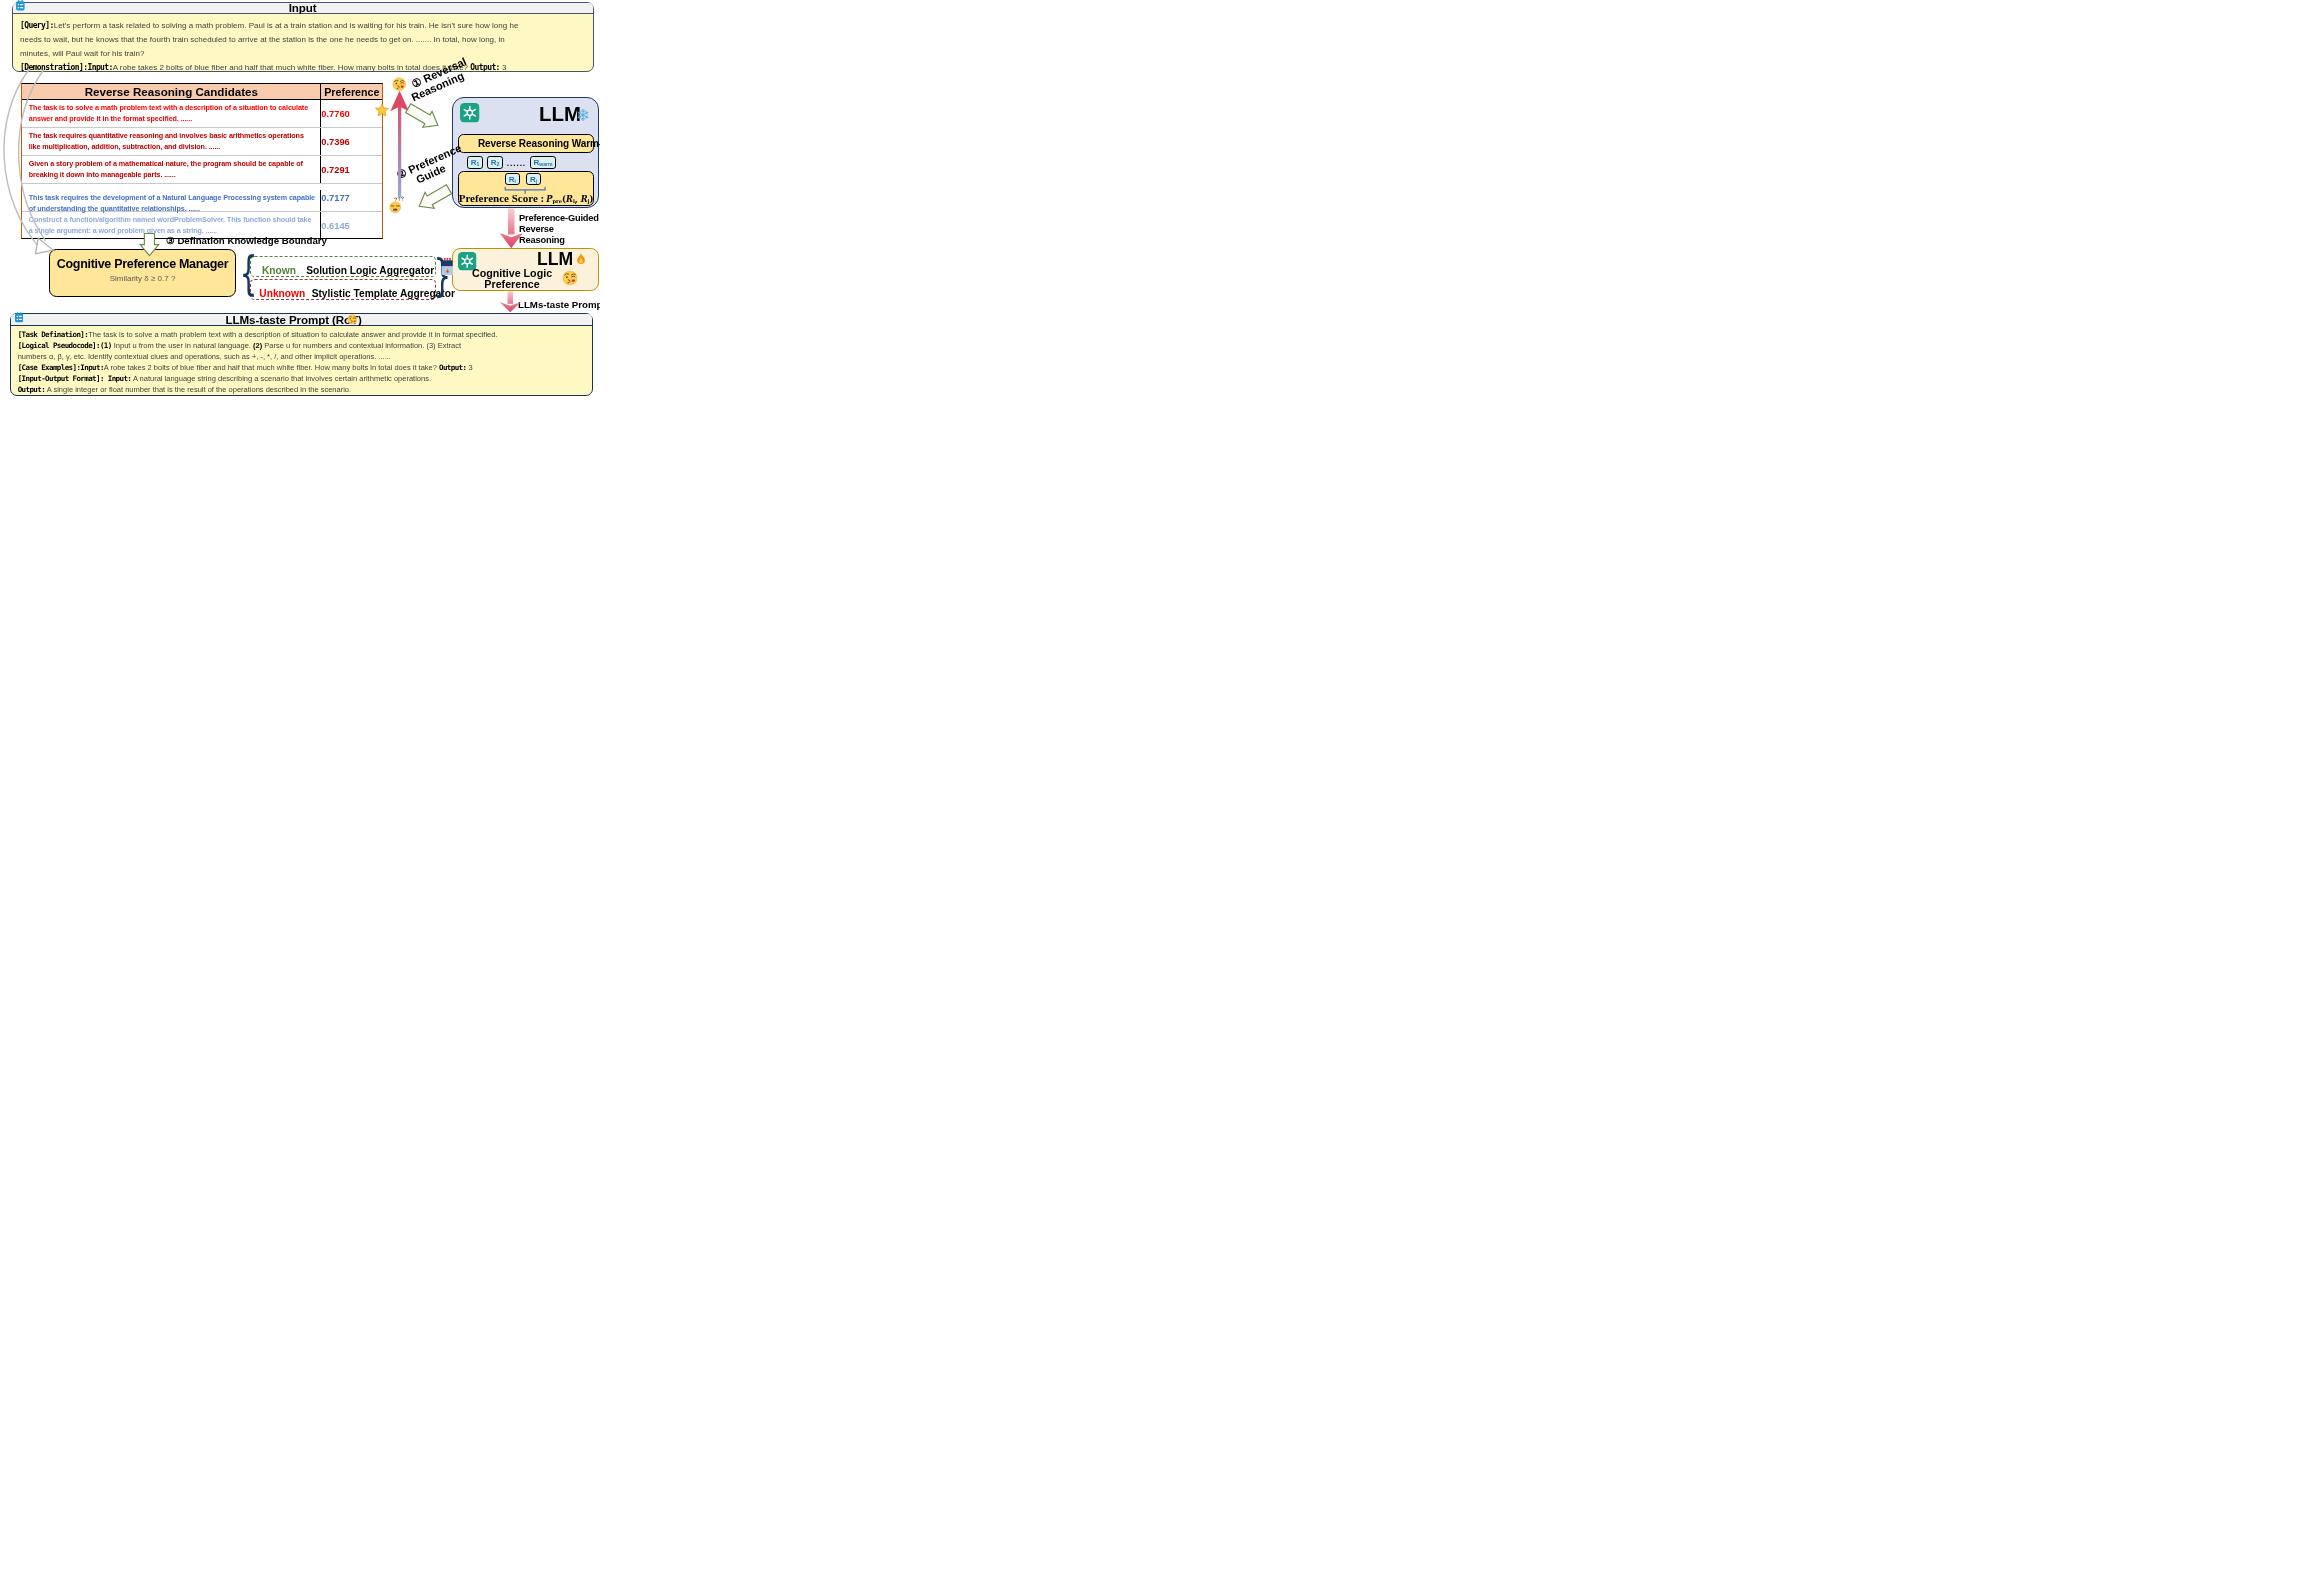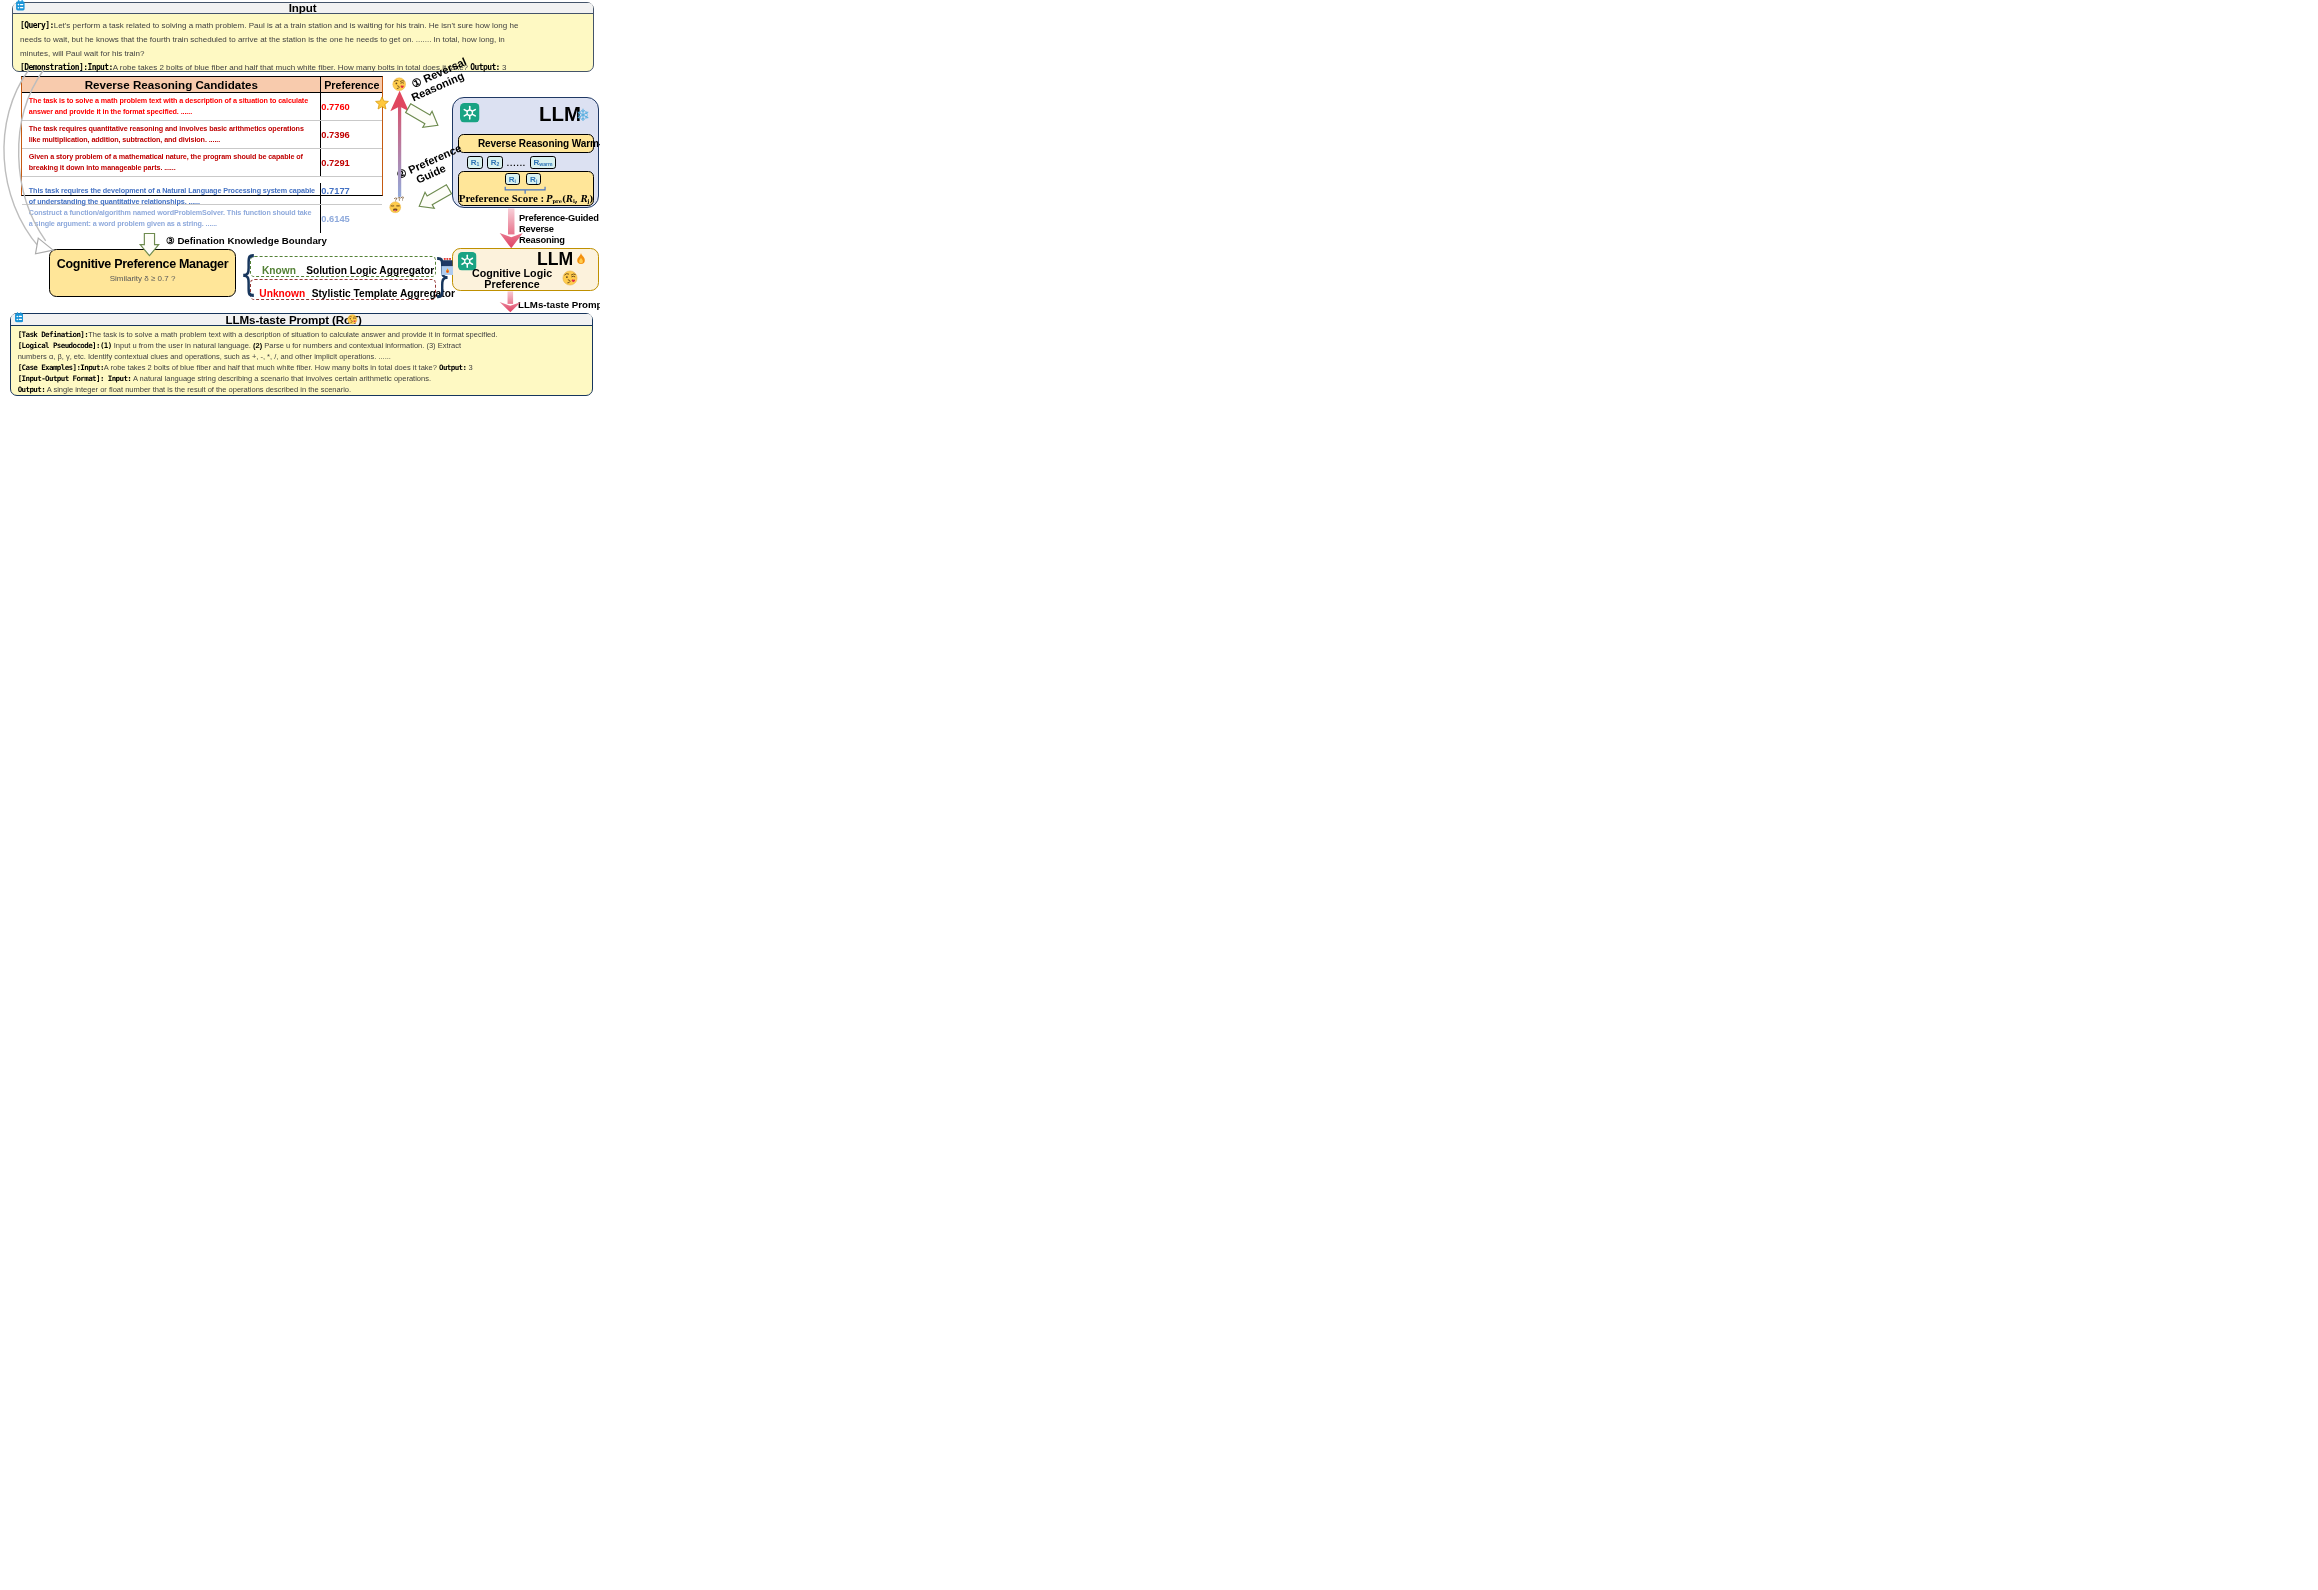--- a/index.html
+++ b/index.html
@@ -8,21 +8,21 @@
   .abs{position:absolute;}
   .panel{position:absolute;background:#fef9c3;border-radius:7px;box-sizing:border-box;}
   .panel-head{position:absolute;left:0;top:0;right:0;background:#F2F2F2;box-sizing:border-box;
               border-radius:4.2px 4.2px 0 0;display:flex;align-items:center;justify-content:center;}
   .panel-title{font-weight:700;color:#000;letter-spacing:-0.1px;}
   .t-line{white-space:nowrap;}
   .t-line .label{font-family:"DejaVu Sans Mono",monospace;font-weight:700;color:#000;letter-spacing:-0.6px;}
   .t-line .plain{color:#3F3F3F;}
   .t-line .boldnum{font-weight:700;color:#000;}
   
-  #rr-table{position:absolute;left:21.3px;top:76px;width:362px;height:120px;box-sizing:border-box;
+  #rr-table{position:absolute;left:21.3px;top:83px;width:362px;height:156px;box-sizing:border-box;
             border-top:1.9px solid #000;border-bottom:1.9px solid #000;border-left:1.9px solid #C55A11;border-right:1.9px solid #C55A11;background:#fff;}
   #rr-head{display:flex;height:15.3px;background:#F8CBAD;border-bottom:1.4px solid #000;}
   #rr-head .h1{width:299px;display:flex;align-items:center;justify-content:center;font-weight:700;font-size:11.6px;border-right:0.9px solid #000;box-sizing:border-box;}
   #rr-head .h2{flex:1;display:flex;align-items:center;justify-content:center;font-weight:700;font-size:10.7px;}
   .rr-row{display:flex;height:28px;border-bottom:0.7px solid #C9C9C9;box-sizing:border-box;}
   .rr-row:last-child{border-bottom:none;}
   .rr-text{width:299px;box-sizing:border-box;border-right:0.9px solid #000;padding:3.2px 4.6px 0 6.5px;
            font-size:7.2px;font-weight:700;line-height:10.2px;letter-spacing:-0.1px;}
   .rr-score{flex:1;display:flex;align-items:center;justify-content:flex-start;font-size:9.3px;font-weight:700;position:relative;}
   .rr-score .star{position:absolute;right:-6.5px;top:2.8px;}

